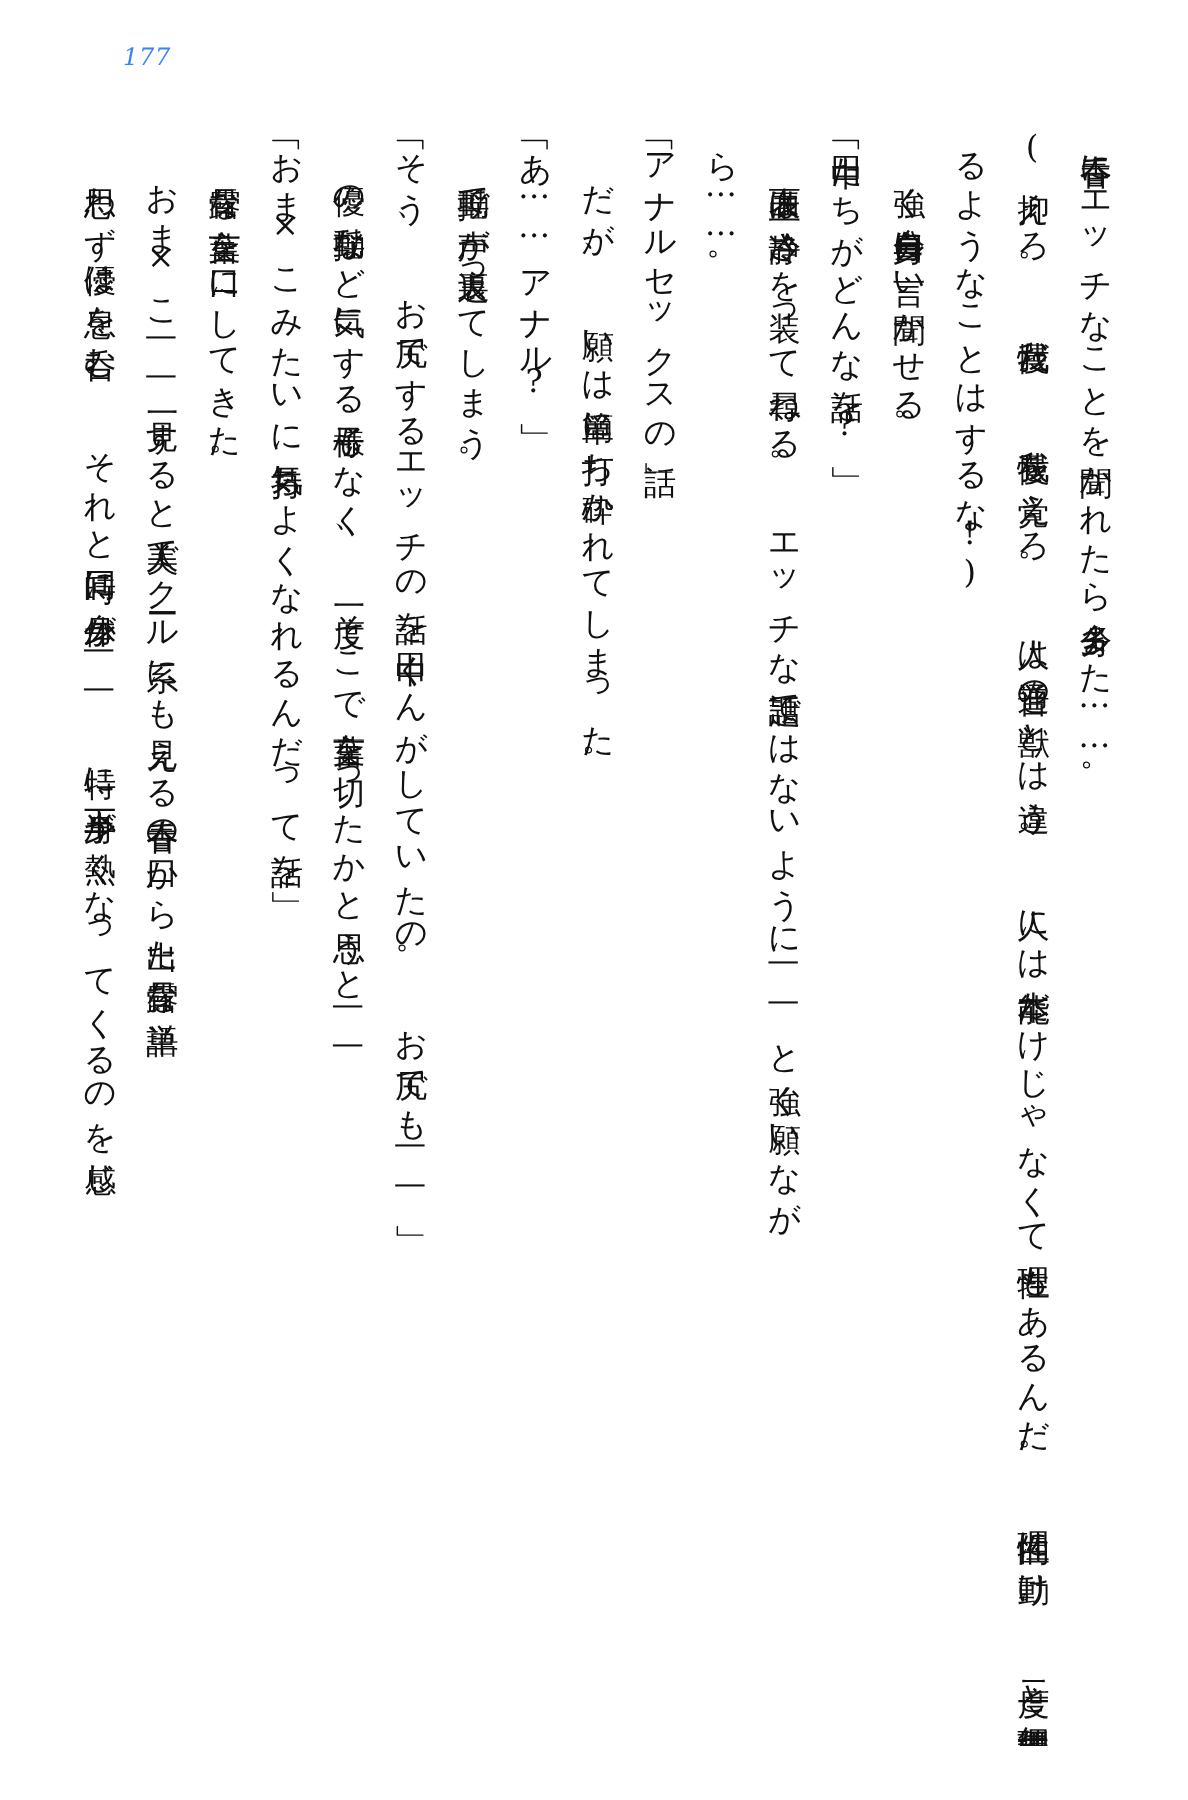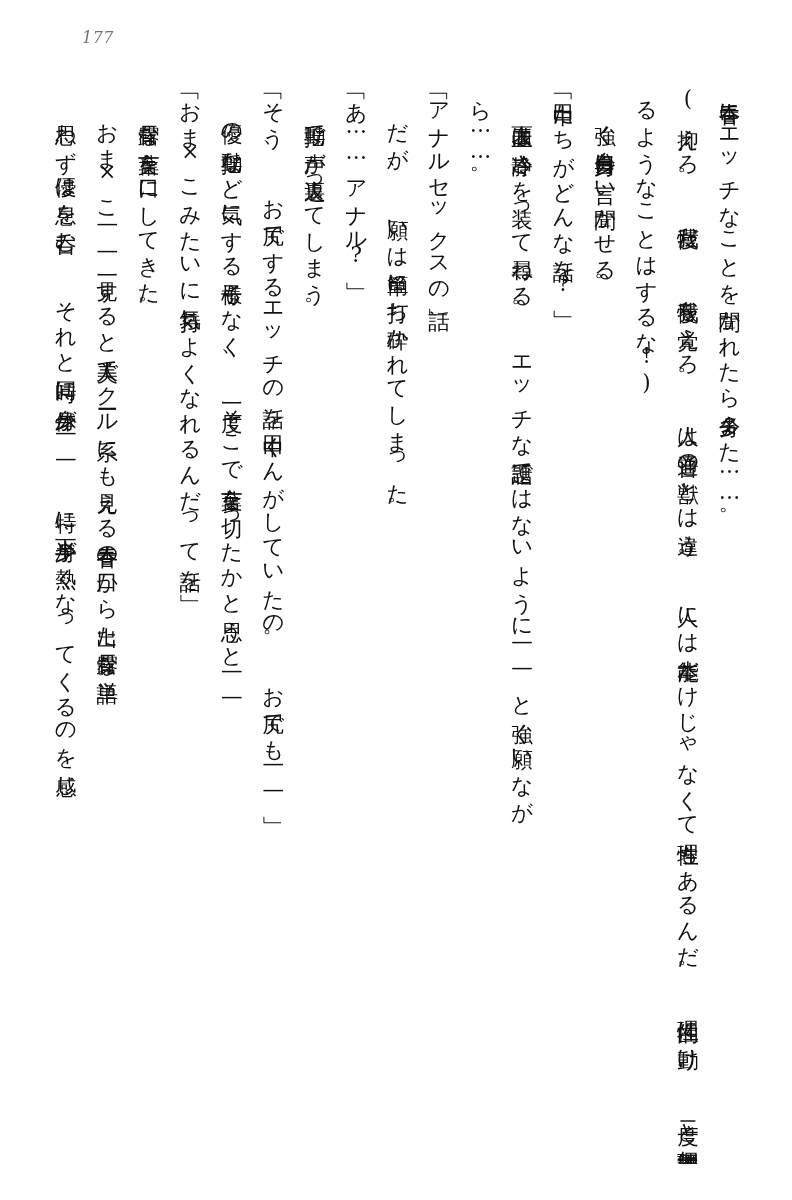--- a/index.html
+++ b/index.html
@@ -21,21 +21,21 @@
     box-sizing: border-box;
     background: #ffffff;
   }
   .page-number {
     position: absolute;
     top: 28px;
     left: 82px;
     font-size: 16px;
     font-style: italic;
     font-family: "DejaVu Serif", "Liberation Serif", serif;
-    color: #737373;
+    color: #3b82f6;
     letter-spacing: 0.5px;
   }
   .text-body {
     position: absolute;
     top: 86px;
     left: 44px;
     width: 706px;
     height: 1078px;
     writing-mode: vertical-rl;
     text-orientation: upright;

